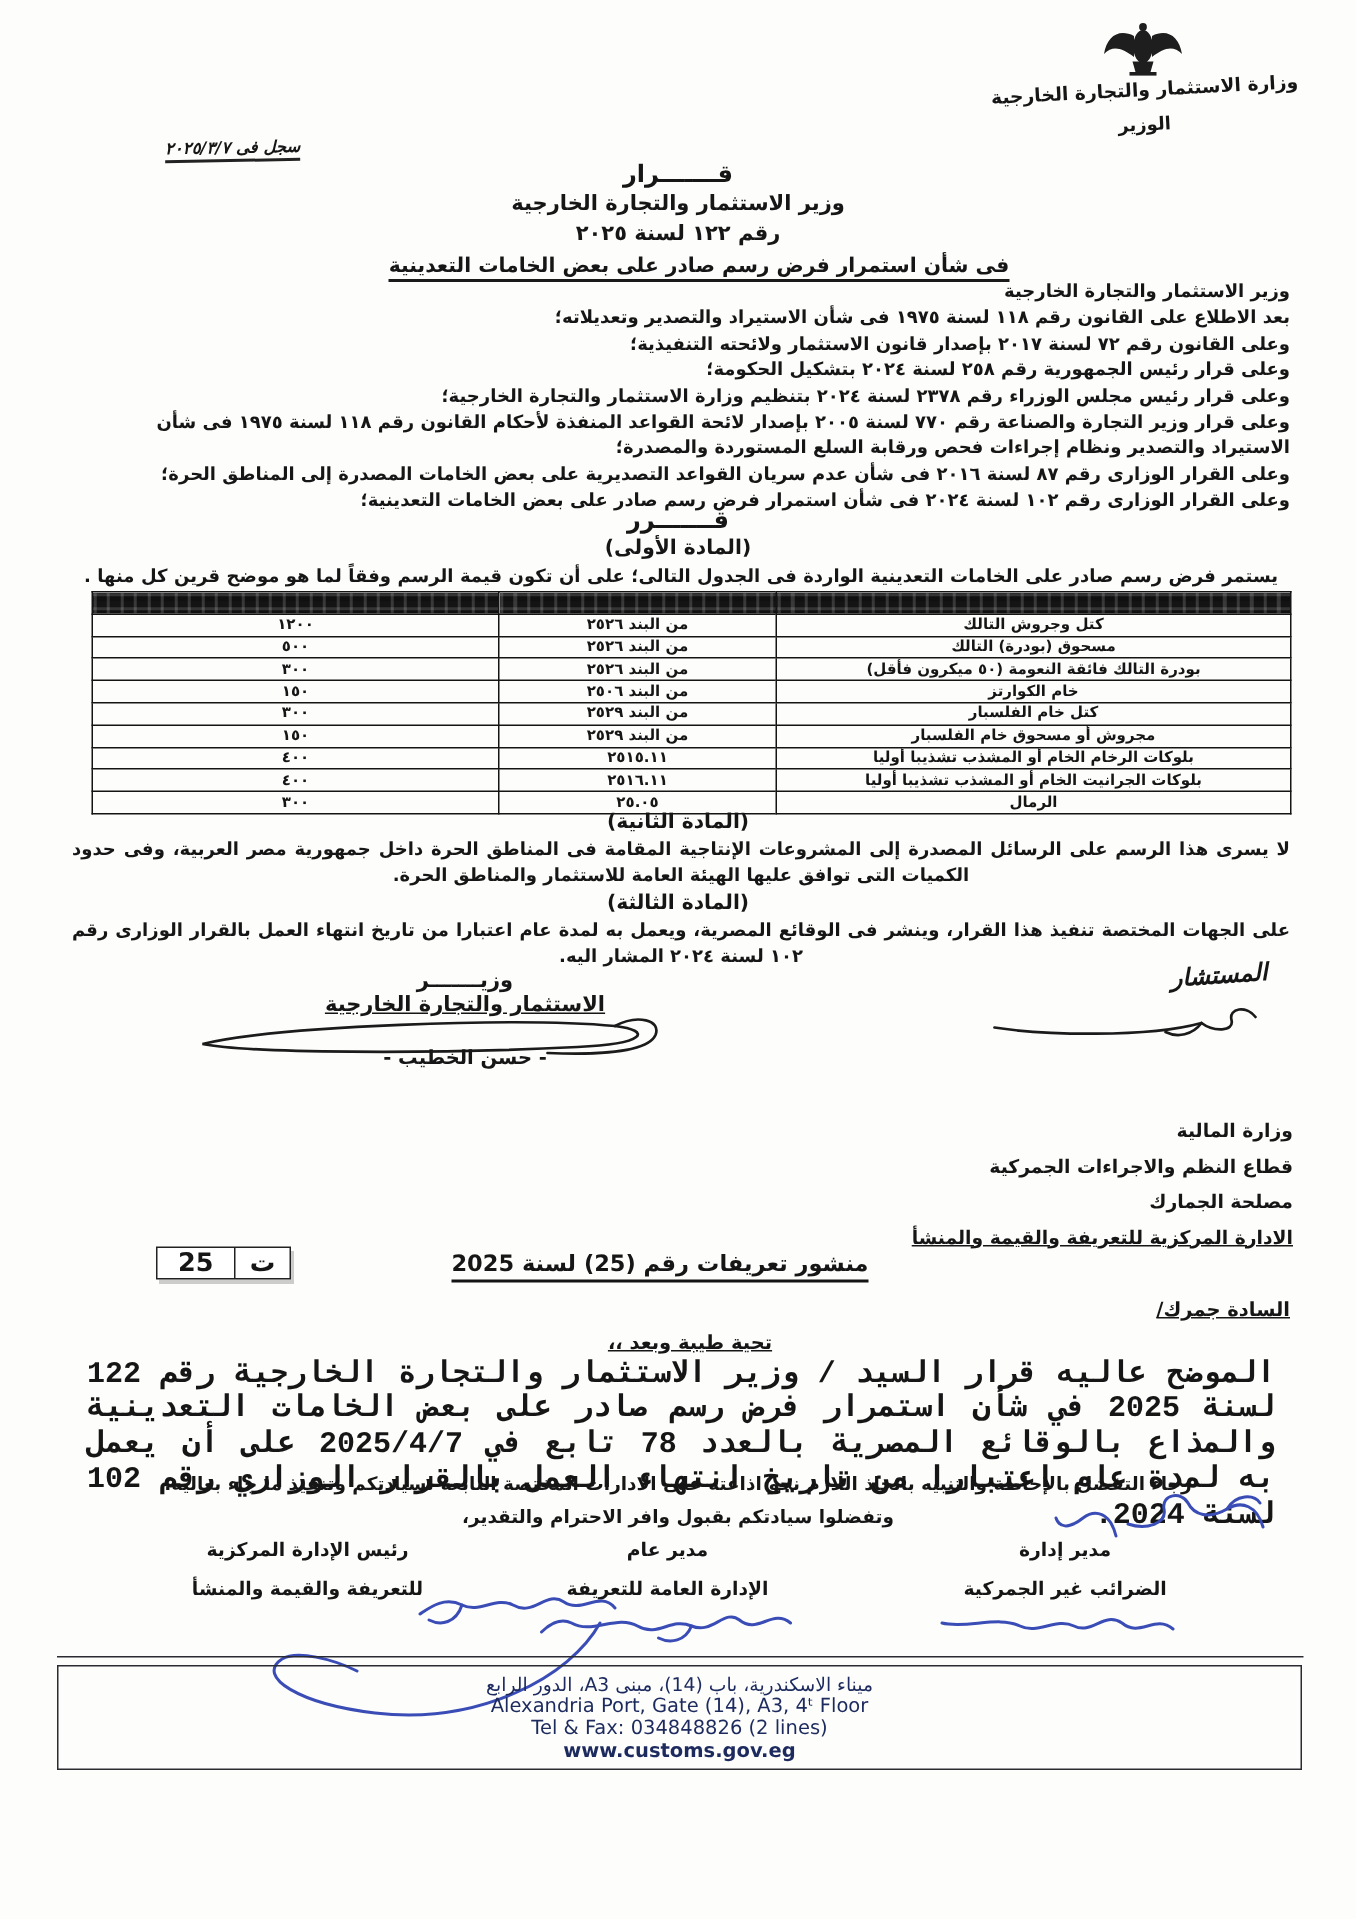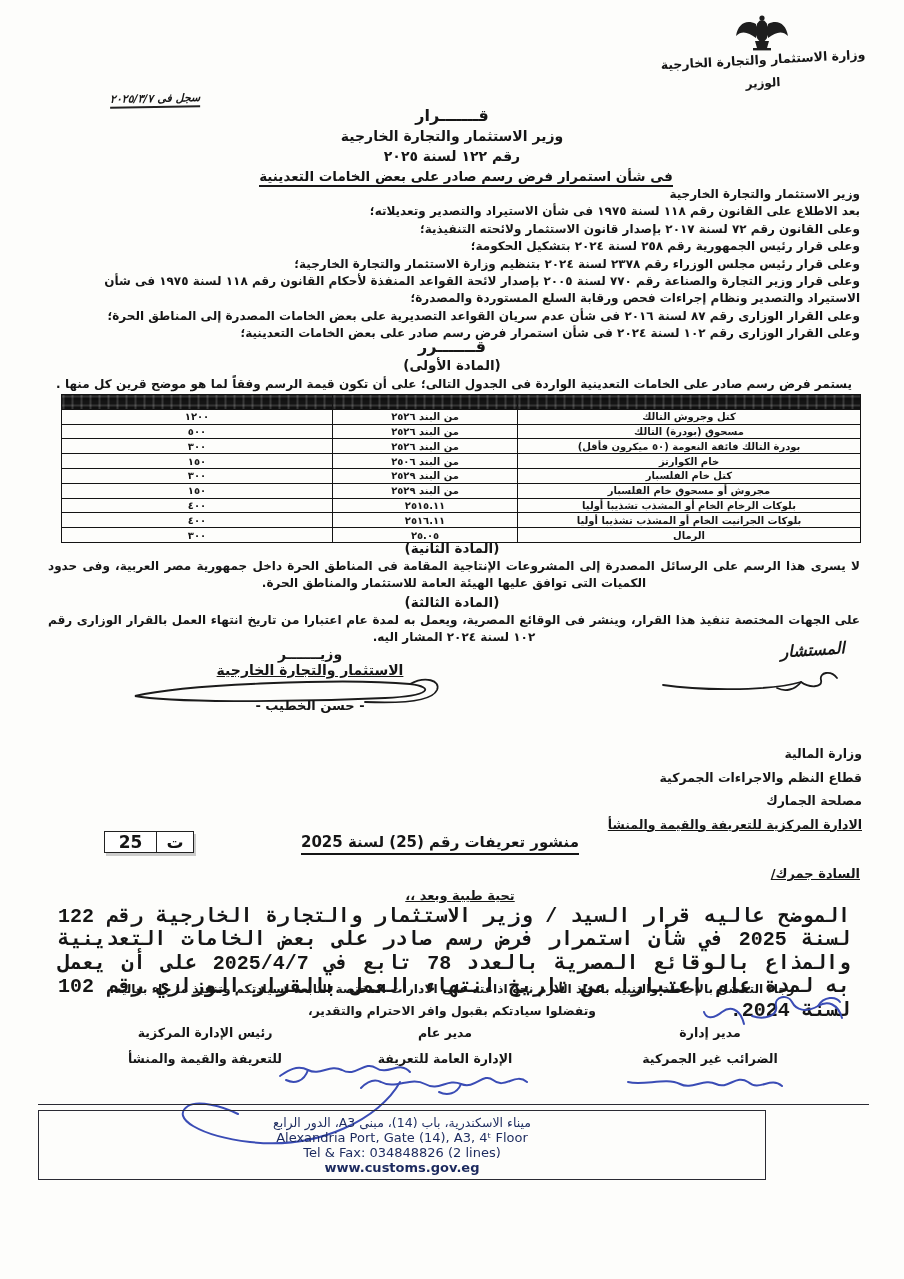--- a/index.html
+++ b/index.html
@@ -46,21 +46,21 @@
   .refbox{display:flex;direction:rtl;border:1.6px solid #222;height:20px;width:88px;background:#fff;box-shadow:2px 3px 0 rgba(60,60,60,.25);}
   .refbox .cell{display:flex;align-items:center;justify-content:center;font-size:17px;font-weight:700;}
   .refbox .cell.l{width:36px;border-left:1.4px solid #222;}
   .refbox .cell.n{flex:1;}
   .salut{font-size:13px;}
   .bodyp{font-size:20px;line-height:23.4px;text-align:justify;font-family:Liberation Mono, monospace;}
   .small-ctr{font-size:12.3px;}
   .sig-col{text-align:center;font-size:12.5px;line-height:26px;}
   
   .footer{
-    left:38px;top:1110px;width:728px;height:70px;
+    left:38px;top:1110px;width:830px;height:70px;
     border:1.6px solid #2a2a33;border-top:1.2px solid #2a2a33;
     text-align:center;color:#1c2a5e;padding-top:4px;box-sizing:border-box;
   }
   .footer:before{content:"";position:absolute;left:-1px;top:-7px;width:831px;border-top:1.6px solid #2a2a33;}
   .footer .f-ar{font-size:12.5px;direction:rtl;}
   .footer .f-en{font-size:13px;}
   .footer .f-web{font-size:13px;font-weight:700;}
   .ink{stroke:#1b1b1b;fill:none;stroke-width:1.8;stroke-linecap:round;}
   .pen{stroke:#3a4cb5;fill:none;stroke-width:2;stroke-linecap:round;}
   .advis{font-size:16px;font-style:italic;transform:rotate(-4deg);}

